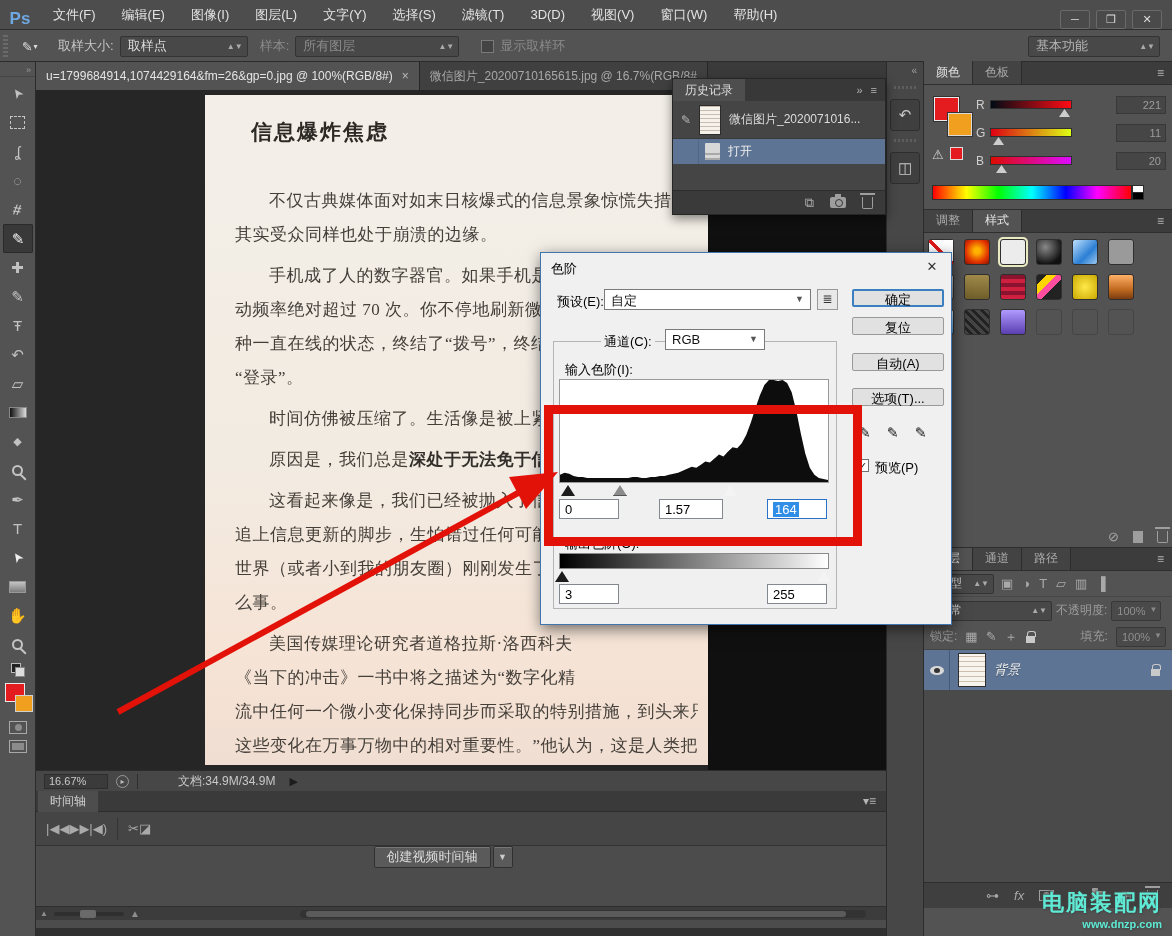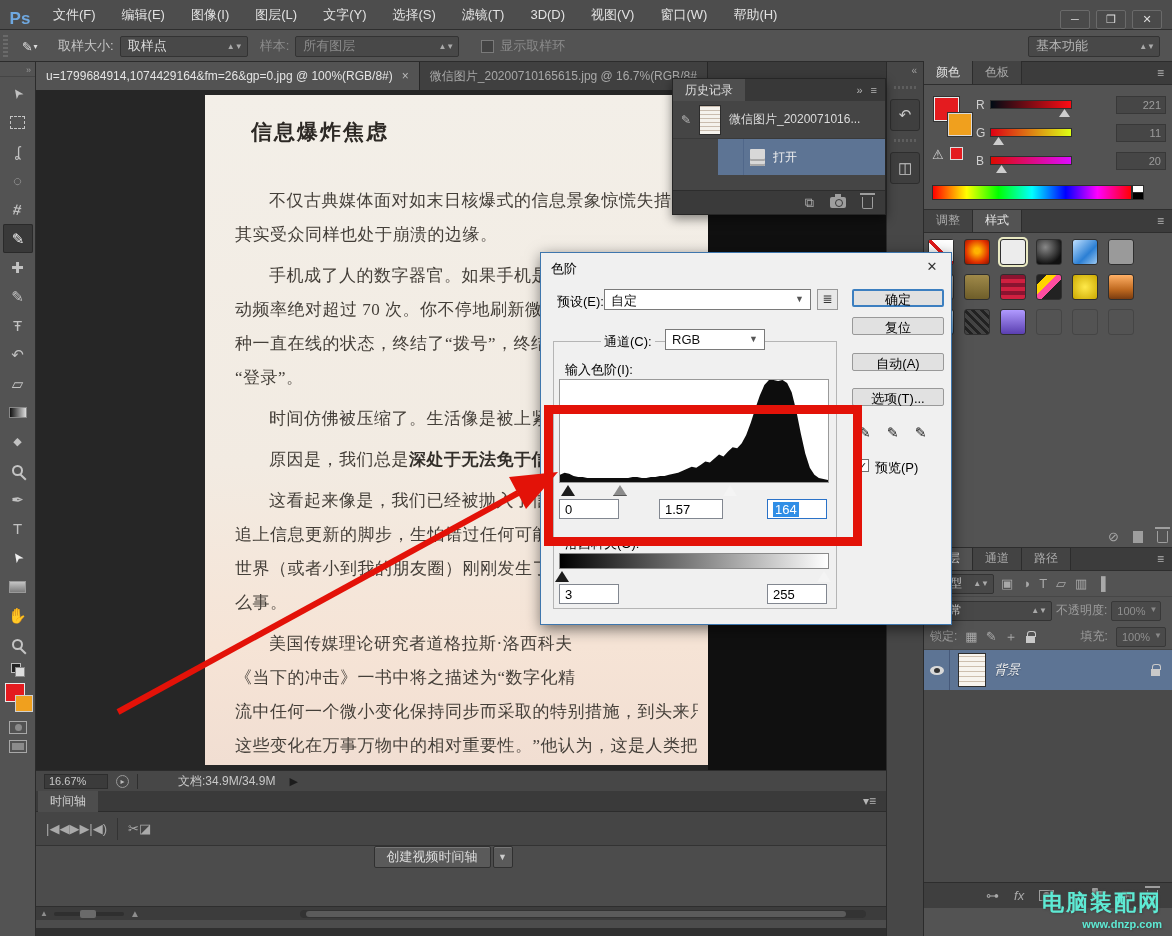--- a/index.html
+++ b/index.html
@@ -175,21 +175,21 @@
 
   
   #history { position:absolute; left:672px; top:78px; width:214px; height:137px; background:#454545; border:1px solid #262626; box-shadow:0 4px 10px rgba(0,0,0,.45); z-index:20; }
   #hist-header { height:22px; background:#383838; display:flex; align-items:center; }
   #hist-tab { height:22px; background:#4e4e4e; color:#dedede; font-size:12px; padding:0 12px; line-height:22px; }
   #hist-icons { margin-left:auto; color:#b5b5b5; font-size:11px; display:flex; gap:8px; padding-right:8px; }
   #hist-snap { height:38px; display:flex; align-items:center; border-bottom:1px solid #3a3a3a; }
   #snap-brushcell { width:26px; text-align:center; color:#bbb; font-size:12px; }
   #snap-thumb { width:22px; height:30px; background:#f5f2ec repeating-linear-gradient(0deg,transparent 0 3px,#c9bcae 3px 4px); border:1px solid #2c2c2c; margin-right:8px; }
   #snap-name { font-size:12px; color:#dcdcdc; white-space:nowrap; overflow:hidden; }
-  #hist-open { height:36px; background:#5d7494; display:flex; align-items:center;margin-left:45px; }
+  #hist-open { height:25px; background:#5d7494; display:flex; align-items:center; }
   #open-cell { width:26px; align-self:stretch; border-right:1px solid #50678a; }
   .i-doc { width:15px; height:17px; background:#d8d8d8; margin:0 8px 0 6px; border-radius:1px; box-shadow:inset 0 -2px 0 #a9a9a9, inset 0 -5px 0 #d8d8d8, inset 0 -7px 0 #a9a9a9; }
   #open-label { font-size:12px; color:#f0f0f0; }
   #hist-footer { position:absolute; left:0; bottom:0; width:100%; height:24px; background:#3a3a3a; border-top:1px solid #2d2d2d; display:flex; align-items:center; justify-content:flex-end; gap:16px; padding-right:12px; }
 
   
   #levels { position:absolute; left:540px; top:252px; width:412px; height:373px; background:#f0f0f0; border:1px solid #3e76ad; box-shadow:1px 4px 14px rgba(0,0,0,.55); z-index:30; font-size:13px; color:#111; }
   #lv-title { position:absolute; left:10px; top:7px; font-size:13px; color:#000; }
   #lv-close { position:absolute; right:6px; top:4px; width:26px; height:20px; text-align:center; line-height:20px; font-size:13px; color:#333; }
   .lv-label { position:absolute; font-size:13px; color:#000; }
@@ -632,21 +632,21 @@
         </svg>
     </div>
     <span class="tri black" style="left:20px;top:232px" data-name="input-black-slider"></span>
     <span class="tri gray" style="left:72px;top:232px" data-name="input-gamma-slider"></span>
     <span class="tri white" style="left:182px;top:232px" data-name="input-white-slider"></span>
 
     <div class="lv-input" style="left:18px;top:246px" data-name="input-black-field">0</div>
     <div class="lv-input mid" style="left:118px;top:246px" data-name="input-gamma-field">1.57</div>
     <div class="lv-input focus" style="left:226px;top:246px" data-name="input-white-field"><span class="seltext">164</span></div>
 
-    <span class="lv-label" style="left:24px;top:282px" data-name="output-levels-label">洛西科夫(O):</span>
+    <span class="lv-label" style="left:24px;top:282px" data-name="output-levels-label">输出色阶(O):</span>
     <div id="lv-outbar" data-name="output-gradient-bar"></div>
     <span class="tri black" style="left:14px;top:318px" data-name="output-black-slider"></span>
     <span class="tri white" style="left:276px;top:318px" data-name="output-white-slider"></span>
     <div class="lv-input" style="left:18px;top:331px" data-name="output-black-field">3</div>
     <div class="lv-input" style="left:226px;top:331px" data-name="output-white-field">255</div>
   </div>
 
   <div id="red-rect" data-name="annotation-highlight-rectangle"></div>
   <svg id="arrow-svg" data-name="annotation-arrow">
     <line x1="118" y1="712" x2="518" y2="493" stroke="#e31208" stroke-width="6"></line>

